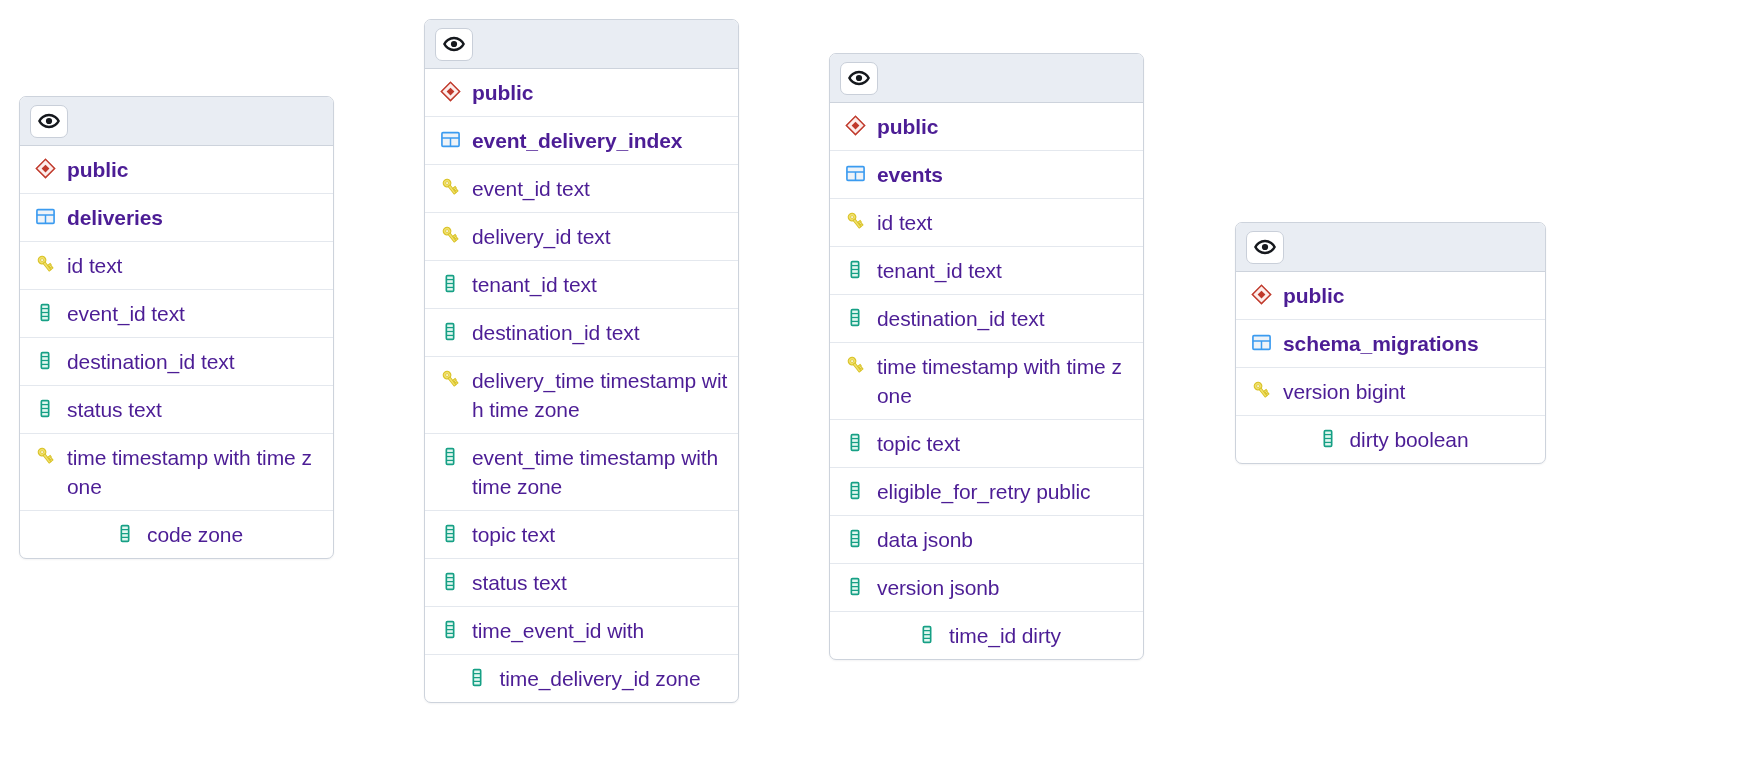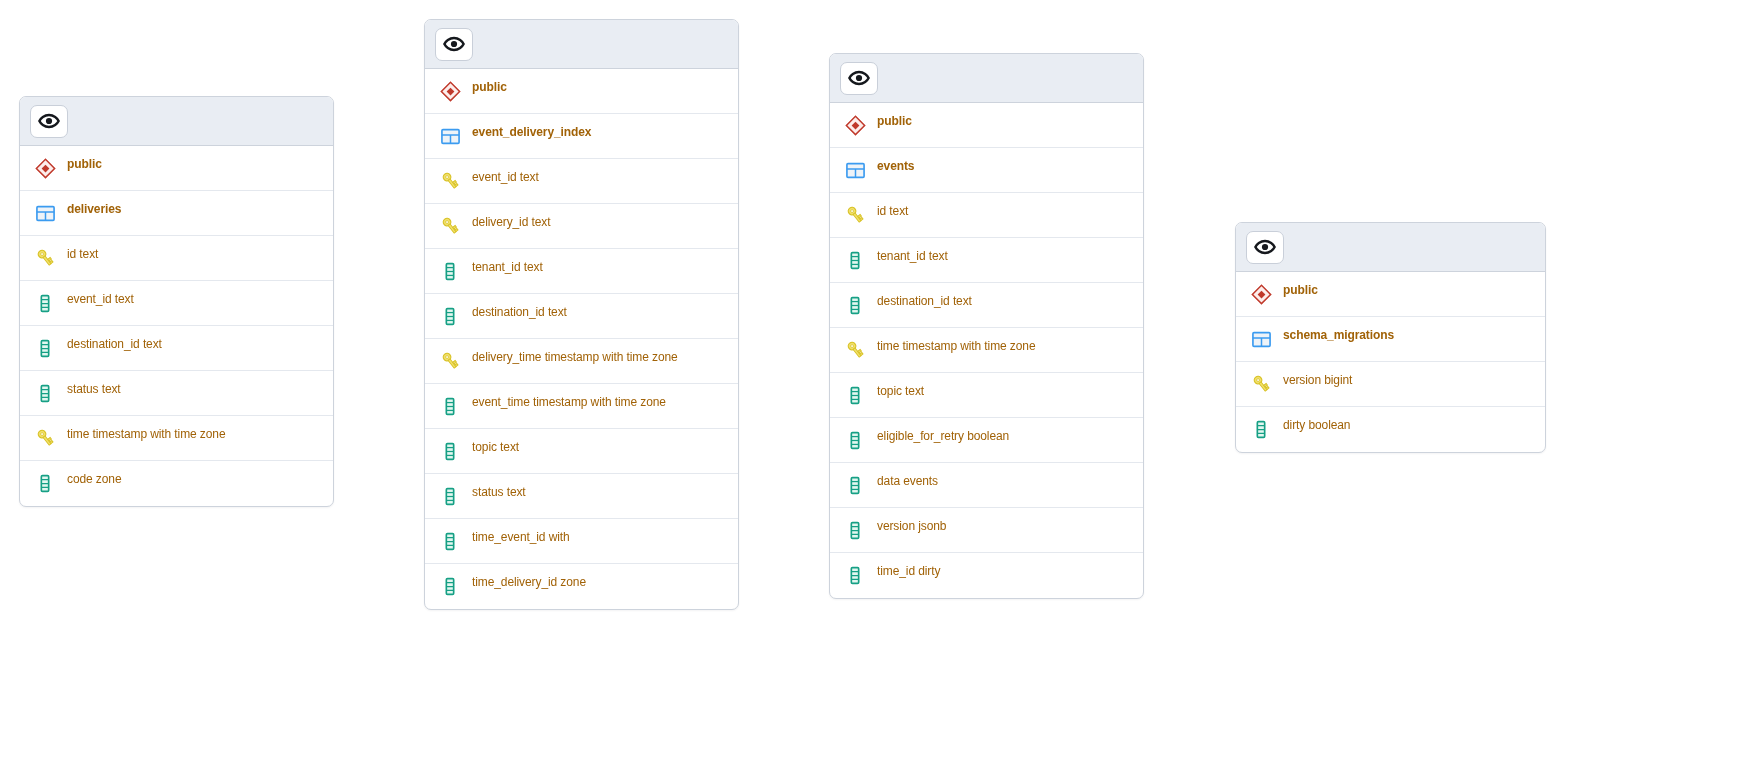--- a/index.html
+++ b/index.html
@@ -45,36 +45,36 @@
     cursor: pointer;
   }
 
   .row {
     display: flex;
     align-items: flex-start;
     border-bottom: 1px solid #e4e8ee;
     padding: 8px 10px 8px 12px;
     min-height: 45px;
   }
-  .row:last-child { border-bottom: none; }
+  .row:last-child { border-bottom: none; justify-content: center; }
 
   .row-icon {
     flex: 0 0 auto;
     width: 26px;
     height: 27px;
     display: flex;
     align-items: center;
     justify-content: center;
     margin-right: 9px;
     margin-top: 1px;
   }
 
   .row-label {
-    font-size: 12px;
-    color: #a16207;
+    font-size: 21px;
+    color: #4c1d95;
     line-height: 1.38;
     letter-spacing: -0.1px;
     word-break: break-all;
     padding-top: 2px;
   }
   .row.schema .row-label,
   .row.tablename .row-label {
     font-weight: bold;
   }
   .row.schema, .row.tablename { min-height: 45px; }
@@ -423,32 +423,32 @@
       </div>
       <div class="row col">
         <span class="row-icon">
           <svg width="20" height="21" viewBox="0 0 24 24">
     <rect x="7.6" y="2.6" width="8.8" height="18.8" rx="1.3" fill="#e2f7f0" stroke="#16a085" stroke-width="2"></rect>
     <line x1="7.6" y1="7.3" x2="16.4" y2="7.3" stroke="#16a085" stroke-width="1.5"></line>
     <line x1="7.6" y1="12.0" x2="16.4" y2="12.0" stroke="#16a085" stroke-width="1.5"></line>
     <line x1="7.6" y1="16.7" x2="16.4" y2="16.7" stroke="#16a085" stroke-width="1.5"></line>
   </svg>
         </span>
-        <span class="row-label">eligible_for_retry boolean</span>
-      </div>
-      <div class="row col">
-        <span class="row-icon">
-          <svg width="20" height="21" viewBox="0 0 24 24">
-    <rect x="7.6" y="2.6" width="8.8" height="18.8" rx="1.3" fill="#e2f7f0" stroke="#16a085" stroke-width="2"></rect>
-    <line x1="7.6" y1="7.3" x2="16.4" y2="7.3" stroke="#16a085" stroke-width="1.5"></line>
-    <line x1="7.6" y1="12.0" x2="16.4" y2="12.0" stroke="#16a085" stroke-width="1.5"></line>
-    <line x1="7.6" y1="16.7" x2="16.4" y2="16.7" stroke="#16a085" stroke-width="1.5"></line>
-  </svg>
-        </span>
-        <span class="row-label">data events</span>
+        <span class="row-label">eligible_for_retry public</span>
+      </div>
+      <div class="row col">
+        <span class="row-icon">
+          <svg width="20" height="21" viewBox="0 0 24 24">
+    <rect x="7.6" y="2.6" width="8.8" height="18.8" rx="1.3" fill="#e2f7f0" stroke="#16a085" stroke-width="2"></rect>
+    <line x1="7.6" y1="7.3" x2="16.4" y2="7.3" stroke="#16a085" stroke-width="1.5"></line>
+    <line x1="7.6" y1="12.0" x2="16.4" y2="12.0" stroke="#16a085" stroke-width="1.5"></line>
+    <line x1="7.6" y1="16.7" x2="16.4" y2="16.7" stroke="#16a085" stroke-width="1.5"></line>
+  </svg>
+        </span>
+        <span class="row-label">data jsonb</span>
       </div>
       <div class="row col">
         <span class="row-icon">
           <svg width="20" height="21" viewBox="0 0 24 24">
     <rect x="7.6" y="2.6" width="8.8" height="18.8" rx="1.3" fill="#e2f7f0" stroke="#16a085" stroke-width="2"></rect>
     <line x1="7.6" y1="7.3" x2="16.4" y2="7.3" stroke="#16a085" stroke-width="1.5"></line>
     <line x1="7.6" y1="12.0" x2="16.4" y2="12.0" stroke="#16a085" stroke-width="1.5"></line>
     <line x1="7.6" y1="16.7" x2="16.4" y2="16.7" stroke="#16a085" stroke-width="1.5"></line>
   </svg>
         </span>

